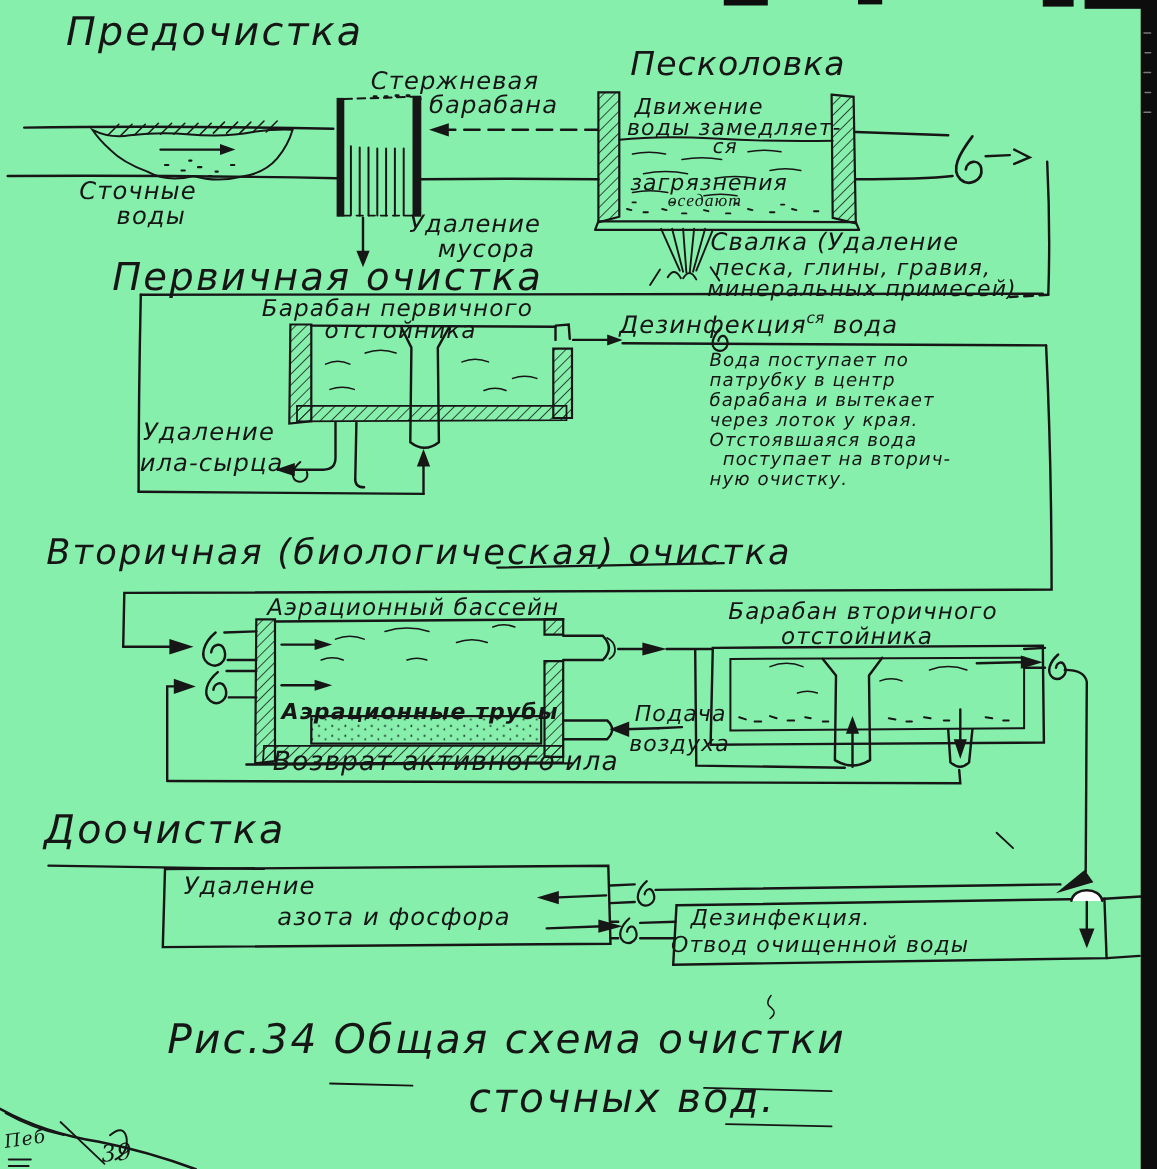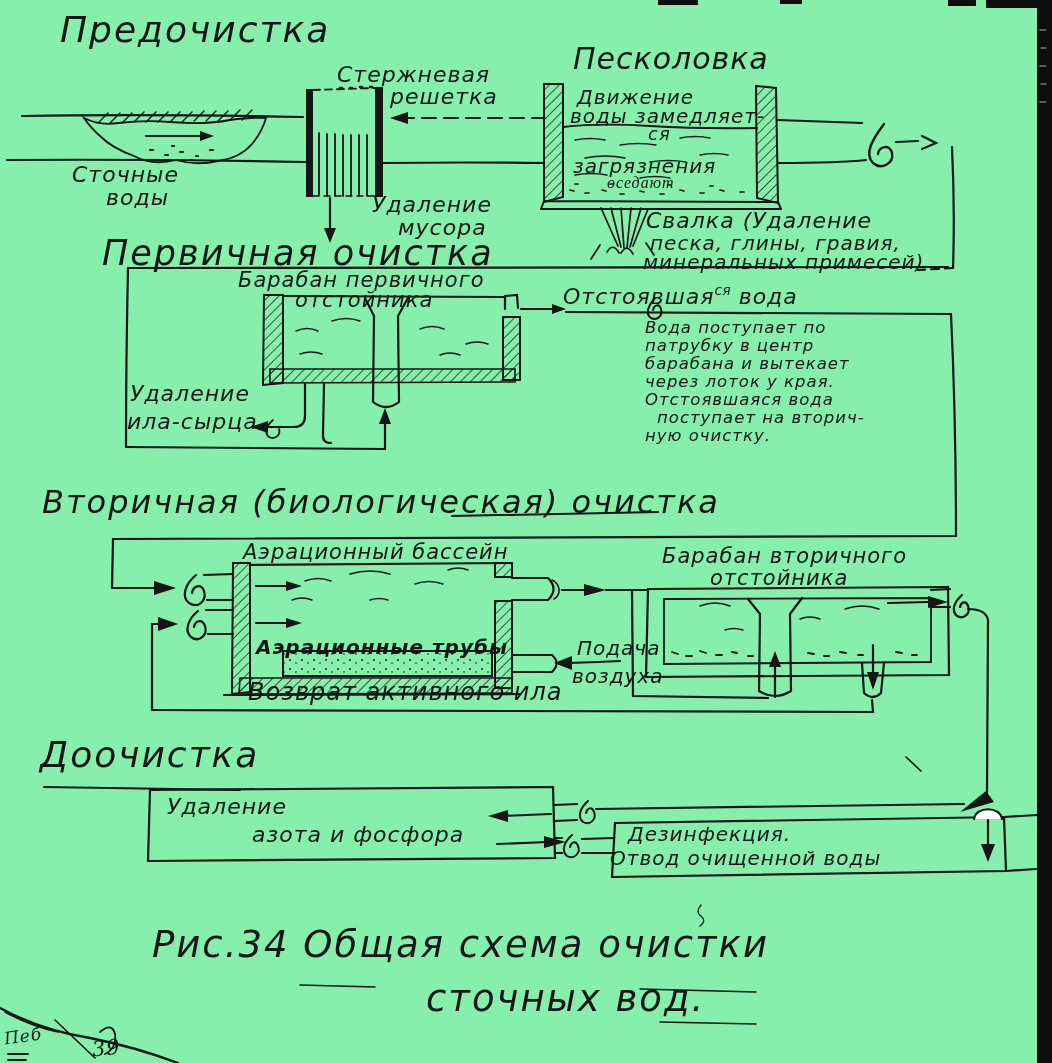--- a/index.html
+++ b/index.html
@@ -180,39 +180,39 @@
     <path d="M1040,30 l6,0 M1041,48 l5,0 M1040,66 l6,0 M1041,84 l5,0 M1040,102 l6,0" stroke="#777" stroke-width="1.4"></path>
     <rect x="658" y="0" width="40" height="5" fill="#0d0d0d" stroke="none"></rect>
     <rect x="780" y="0" width="22" height="4" fill="#0d0d0d" stroke="none"></rect>
     <rect x="948" y="0" width="28" height="6" fill="#0d0d0d" stroke="none"></rect>
     <rect x="986" y="0" width="66" height="8" fill="#0d0d0d" stroke="none"></rect>
   </g>
 </svg>
 
 <div class="hw hw-xl" style="left:60px;top:12px;font-size:36px;">Предочистка</div>
 <div class="hw" style="left:337px;top:64px;font-size:22px;">Стержневая</div>
-<div class="hw" style="left:390px;top:86px;font-size:22px;">решетка</div>
+<div class="hw" style="left:390px;top:86px;font-size:22px;">барабана</div>
 <div class="hw" style="left:72px;top:164px;font-size:22px;">Сточные</div>
 <div class="hw" style="left:106px;top:187px;font-size:22px;">воды</div>
 <div class="hw" style="left:372px;top:194px;font-size:22px;">Удаление</div>
 <div class="hw" style="left:398px;top:217px;font-size:22px;">мусора</div>
 <div class="hw" style="left:573px;top:44px;font-size:30px;">Песколовка</div>
 <div class="hw" style="left:577px;top:87px;font-size:20px;">Движение</div>
 <div class="hw" style="left:570px;top:106px;font-size:20px;">воды замедляет-</div>
 <div class="hw" style="left:648px;top:125px;font-size:18px;">ся</div>
 <div class="hw" style="left:573px;top:156px;font-size:20px;">загрязнения</div>
 <div class="hw" style="left:607px;top:175px;font-size:16px;font-family:Liberation Serif, serif;">оседают</div>
 <div class="hw" style="left:646px;top:210px;font-size:22px;">Свалка (Удаление</div>
 <div class="hw" style="left:650px;top:233px;font-size:20px;">песка, глины, гравия,</div>
 <div class="hw" style="left:643px;top:252px;font-size:20px;">минеральных примесей)</div>
 
 <div class="hw hw-xl" style="left:102px;top:236px;font-size:35px;">Первичная очистка</div>
 <div class="hw" style="left:238px;top:270px;font-size:21px;">Барабан первичного</div>
 <div class="hw" style="left:295px;top:290px;font-size:21px;">отстойника</div>
-<div class="hw" style="left:563px;top:286px;font-size:22px;"><span>Отстоявшая</span><span class="sup">ся</span> <span>вода</span></div>
+<div class="hw" style="left:563px;top:286px;font-size:22px;"><span>Дезинфекция</span><span class="sup">ся</span> <span>вода</span></div>
 <div class="hw" style="left:645px;top:320px;font-size:16.5px;">Вода поступает по</div>
 <div class="hw" style="left:645px;top:338px;font-size:16.5px;">патрубку в центр</div>
 <div class="hw" style="left:645px;top:356px;font-size:16.5px;">барабана и вытекает</div>
 <div class="hw" style="left:645px;top:374px;font-size:16.5px;">через лоток у края.</div>
 <div class="hw" style="left:645px;top:392px;font-size:16.5px;">Отстоявшаяся вода</div>
 <div class="hw" style="left:645px;top:410px;font-size:16.5px;margin-left:12px;">поступает на вторич-</div>
 <div class="hw" style="left:645px;top:428px;font-size:16.5px;">ную очистку.</div>
 <div class="hw" style="left:130px;top:383px;font-size:22px;">Удаление</div>
 <div class="hw" style="left:127px;top:411px;font-size:22px;">ила-сырца</div>
 

